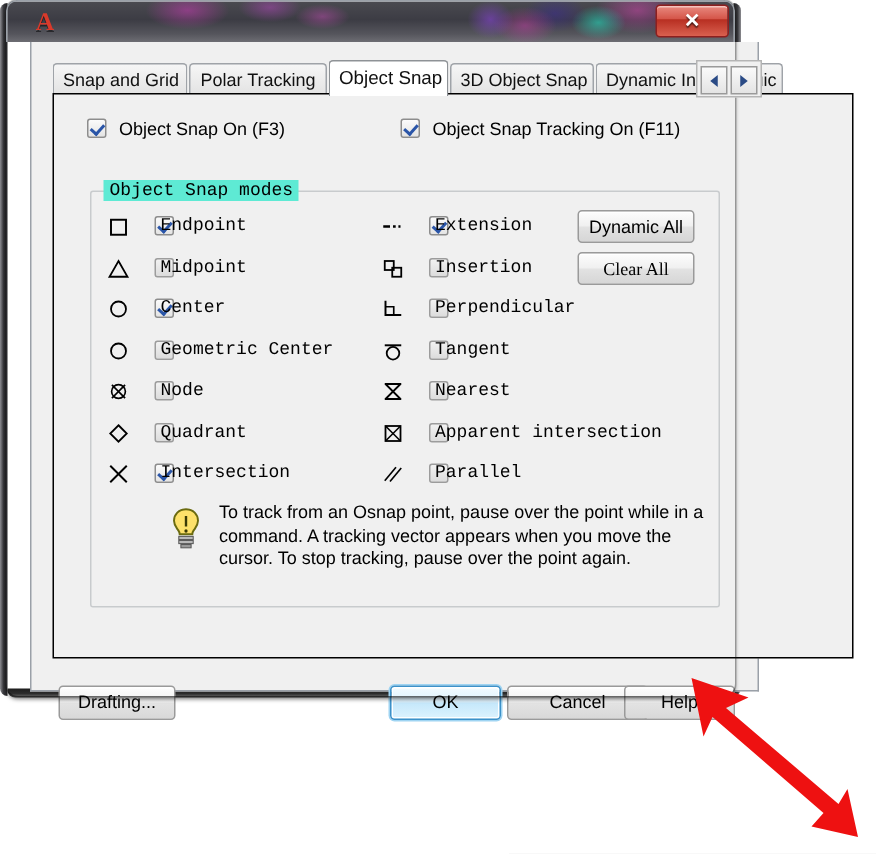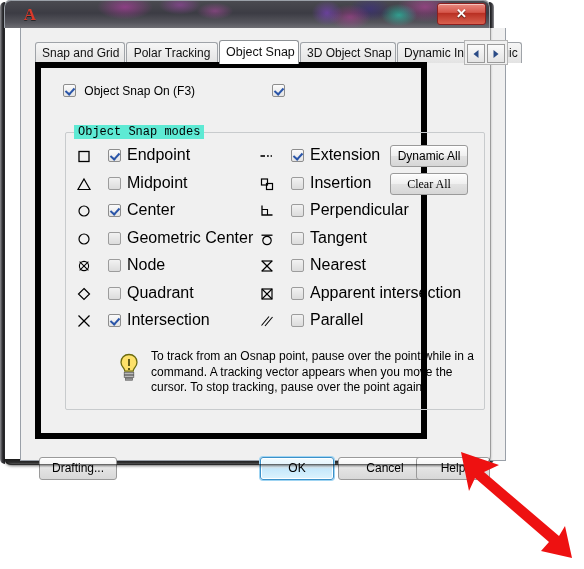--- a/index.html
+++ b/index.html
@@ -101,22 +101,22 @@
     border-top-left-radius:3px;border-top-right-radius:3px;
     font-size:12px;line-height:20px;padding:0 6px;
     white-space:nowrap;color:#111;cursor:pointer;
   }
   .tab.active{
     top:0;height:24px;line-height:23px;
     background:#ffffff;border-color:#8e9296;z-index:3;
     font-size:12.5px;
   }
   #tab-pane{
-    position:absolute;left:14px;top:34px;width:392px;height:377px;
-    background:#f0f0f0;border:6px solid #000000;box-sizing:border-box;
+    position:absolute;left:14px;top:34px;width:534px;height:377px;
+    background:#f0f0f0;border:1px solid #000000;box-sizing:border-box;
   }
   .navbtn{
     position:absolute;top:3px;width:18px;height:19px;box-sizing:border-box;
     background:linear-gradient(180deg,#fafafa 0%,#e4e4e4 100%);
     border:1px solid #9a9a9a;
     cursor:pointer;
   }
   .navbtn i{
     position:absolute;left:50%;top:50%;width:0;height:0;
     border-top:4px solid transparent;border-bottom:4px solid transparent;
@@ -153,34 +153,34 @@
   #group-title{
     position:absolute;left:8px;top:-8px;background:#5eead4;
     padding:0 4px;font-size:12px;color:#000;font-family:Liberation Mono, monospace;
   }
   .modes-col{position:absolute;top:14px;}
   .mode{position:relative;height:27.5px;white-space:nowrap;}
   .mode .sym{
     position:absolute;left:0;top:1px;width:16px;height:16px;
   }
   .mode .cb{position:absolute;left:32px;top:2px;margin:0;}
-  .mode .txt{position:absolute;left:51px;top:0px;font-size:16px;line-height:16px;}
+  .mode .txt{position:absolute;left:36px;top:0px;font-size:12px;line-height:16px;font-family:Liberation Mono, monospace;}
 
   
   .sidebtn{
     position:absolute;width:78px;height:22px;box-sizing:border-box;
     background:linear-gradient(180deg,#fdfdfd 0%,#f0f0f0 48%,#e2e2e2 52%,#d6d6d6 100%);
     border:1px solid #9a9a9a;border-radius:3px;
     font-size:12px;text-align:center;line-height:20px;cursor:pointer;
     box-shadow:inset 0 1px 0 #fff;
   }
 
   
   #tip{
-    position:absolute;left:40px;top:214px;width:390px;height:60px;text-decoration:underline;
+    position:absolute;left:40px;top:204px;width:390px;height:60px;text-decoration:underline;
   }
   #bulb{position:absolute;left:12px;top:6px;width:22px;height:30px;}
   #tiptext{
     position:absolute;left:45px;top:2px;width:338px;
     font-size:12px;line-height:15.5px;color:#000;
   }
 
   
   .btmbtn{
     position:absolute;top:429px;height:23px;box-sizing:border-box;
@@ -234,20 +234,21 @@
     </div>
 
     <div id="tab-pane">
 
       <div class="cbrow" style="left:22px;top:16px;">
         <span class="cb checked"></span>
         <span class="cblabel">Object Snap On (F3)</span>
       </div>
       <div class="cbrow" style="left:231px;top:16px;">
         <span class="cb checked"></span>
+        <span class="cblabel">Object Snap Tracking On (F11)</span>
       </div>
 
       <div id="group">
         <div id="group-title">Object Snap modes</div>
 
         <div class="modes-col" style="left:10px;width:200px;">
 
           <div class="mode">
             <span class="sym">
               <svg width="16" height="16" viewBox="0 0 16 16">

